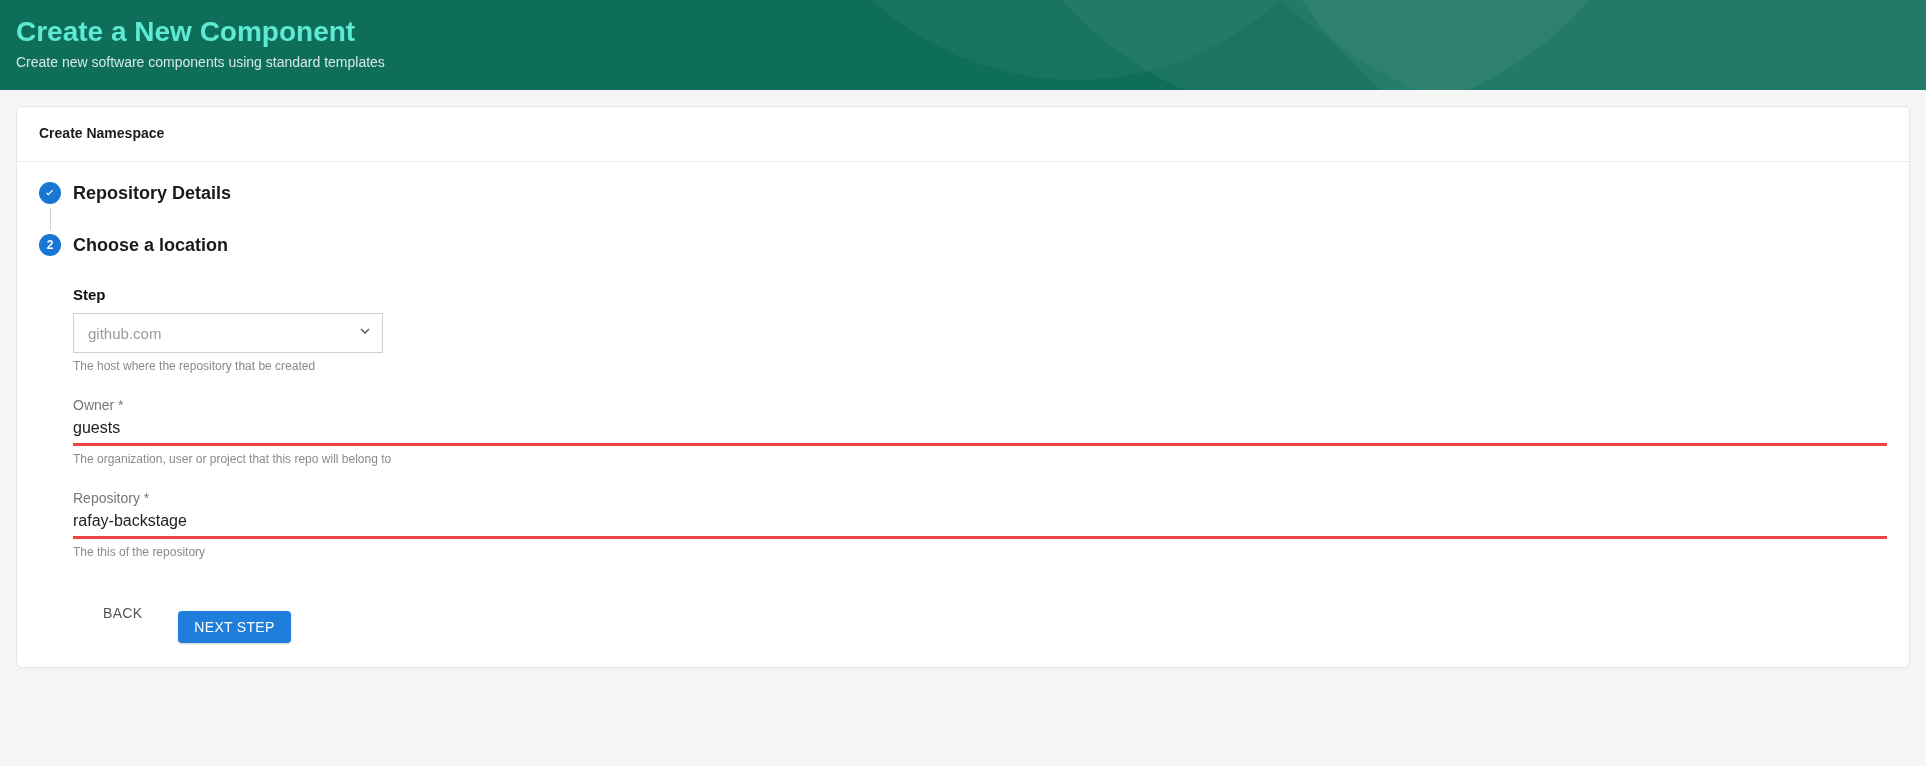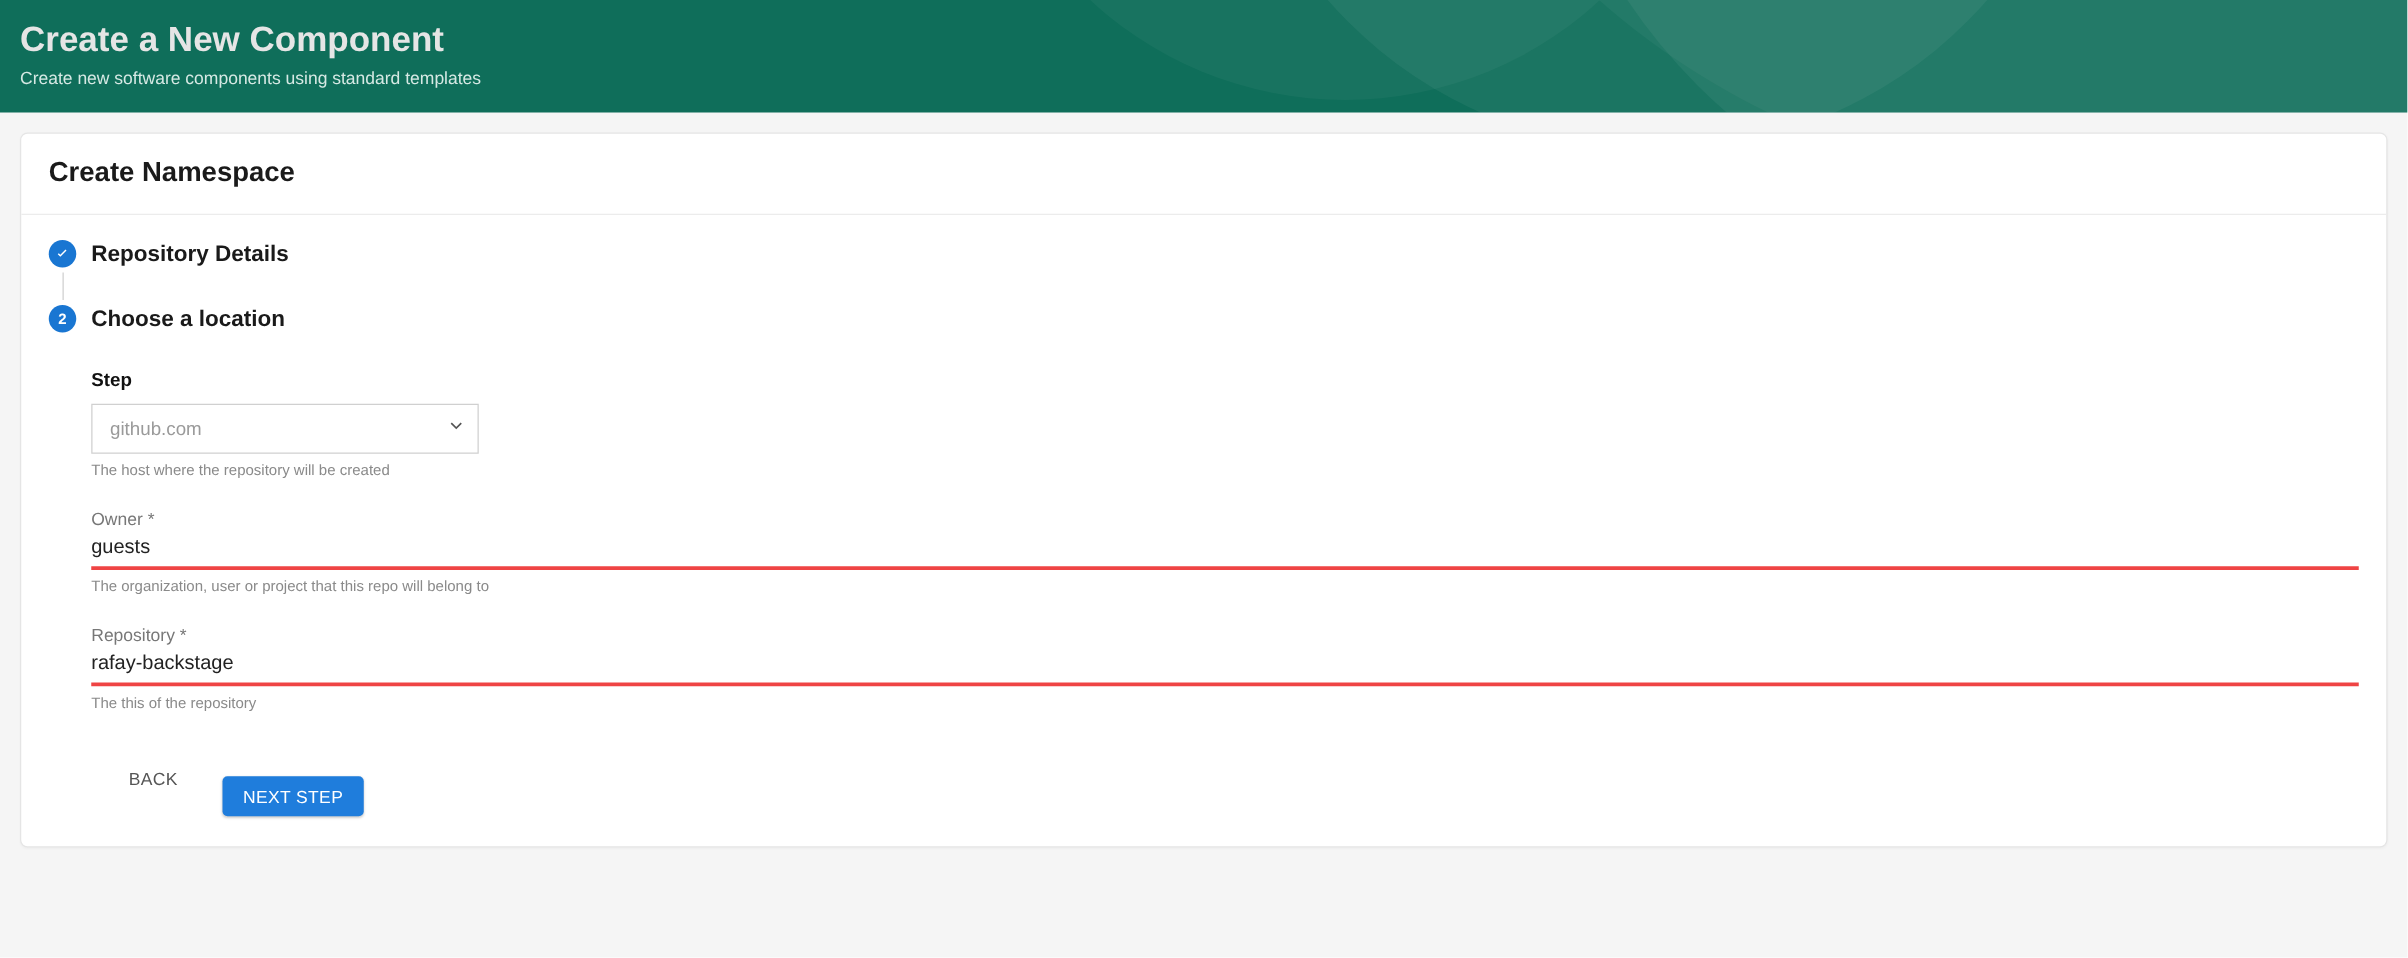--- a/index.html
+++ b/index.html
@@ -13,21 +13,21 @@
   
   .header {
     position: relative;
     width: 100%;
     height: 90px;
     background: #0f6e5a;
     overflow: hidden;
     padding: 16px 16px 12px 16px;
   }
   .header-title {
-    color: #e5e5e5;
+    color: #5eead4;
     font-size: 28px;
     font-weight: 700;
     margin-bottom: 6px;
     position: relative; z-index: 2;
   }
   .header-subtitle {
     color: #d6e9e4;
     font-size: 14px;
     position: relative; z-index: 2;
   }
@@ -45,21 +45,21 @@
     border: 1px solid #e5e5e5;
     border-radius: 6px;
     box-shadow: 0 1px 2px rgba(0,0,0,0.03);
     overflow: hidden;
   }
   .card-header {
     padding: 18px 22px 20px 22px;
     border-bottom: 1px solid #ececec;
   }
   .card-header-title {
-    font-size: 22px;
+    font-size: 14px;
     font-weight: 700;
     color: #1a1a1a;
   }
   .card-body { padding: 20px 22px 24px 22px; }
 
   
   .stepper { }
   .step { display: flex; align-items: center; }
   .step-icon {
     flex: 0 0 auto;
@@ -216,21 +216,21 @@
         <div class="field">
           <label class="field-label-bold">Step</label>
           <div class="select-wrap">
             <div class="select-input">github.com</div>
             <span class="select-caret">
               <svg viewBox="0 0 24 24">
                   <polyline points="6 9 12 15 18 9"></polyline>
                 </svg>
             </span>
           </div>
-          <div class="help-text">The host where the repository will be created</div>
+          <div class="help-text">The host where the repository that be created</div>
         </div>
 
         <div class="field">
           <label class="float-label">Owner *</label>
           <input type="text" class="text-input" value="guests" style="">
           <div class="help-text">The organization, user or project that this repo will belong to</div>
         </div>
 
         <div class="field">
           <label class="float-label">Repository *</label>

